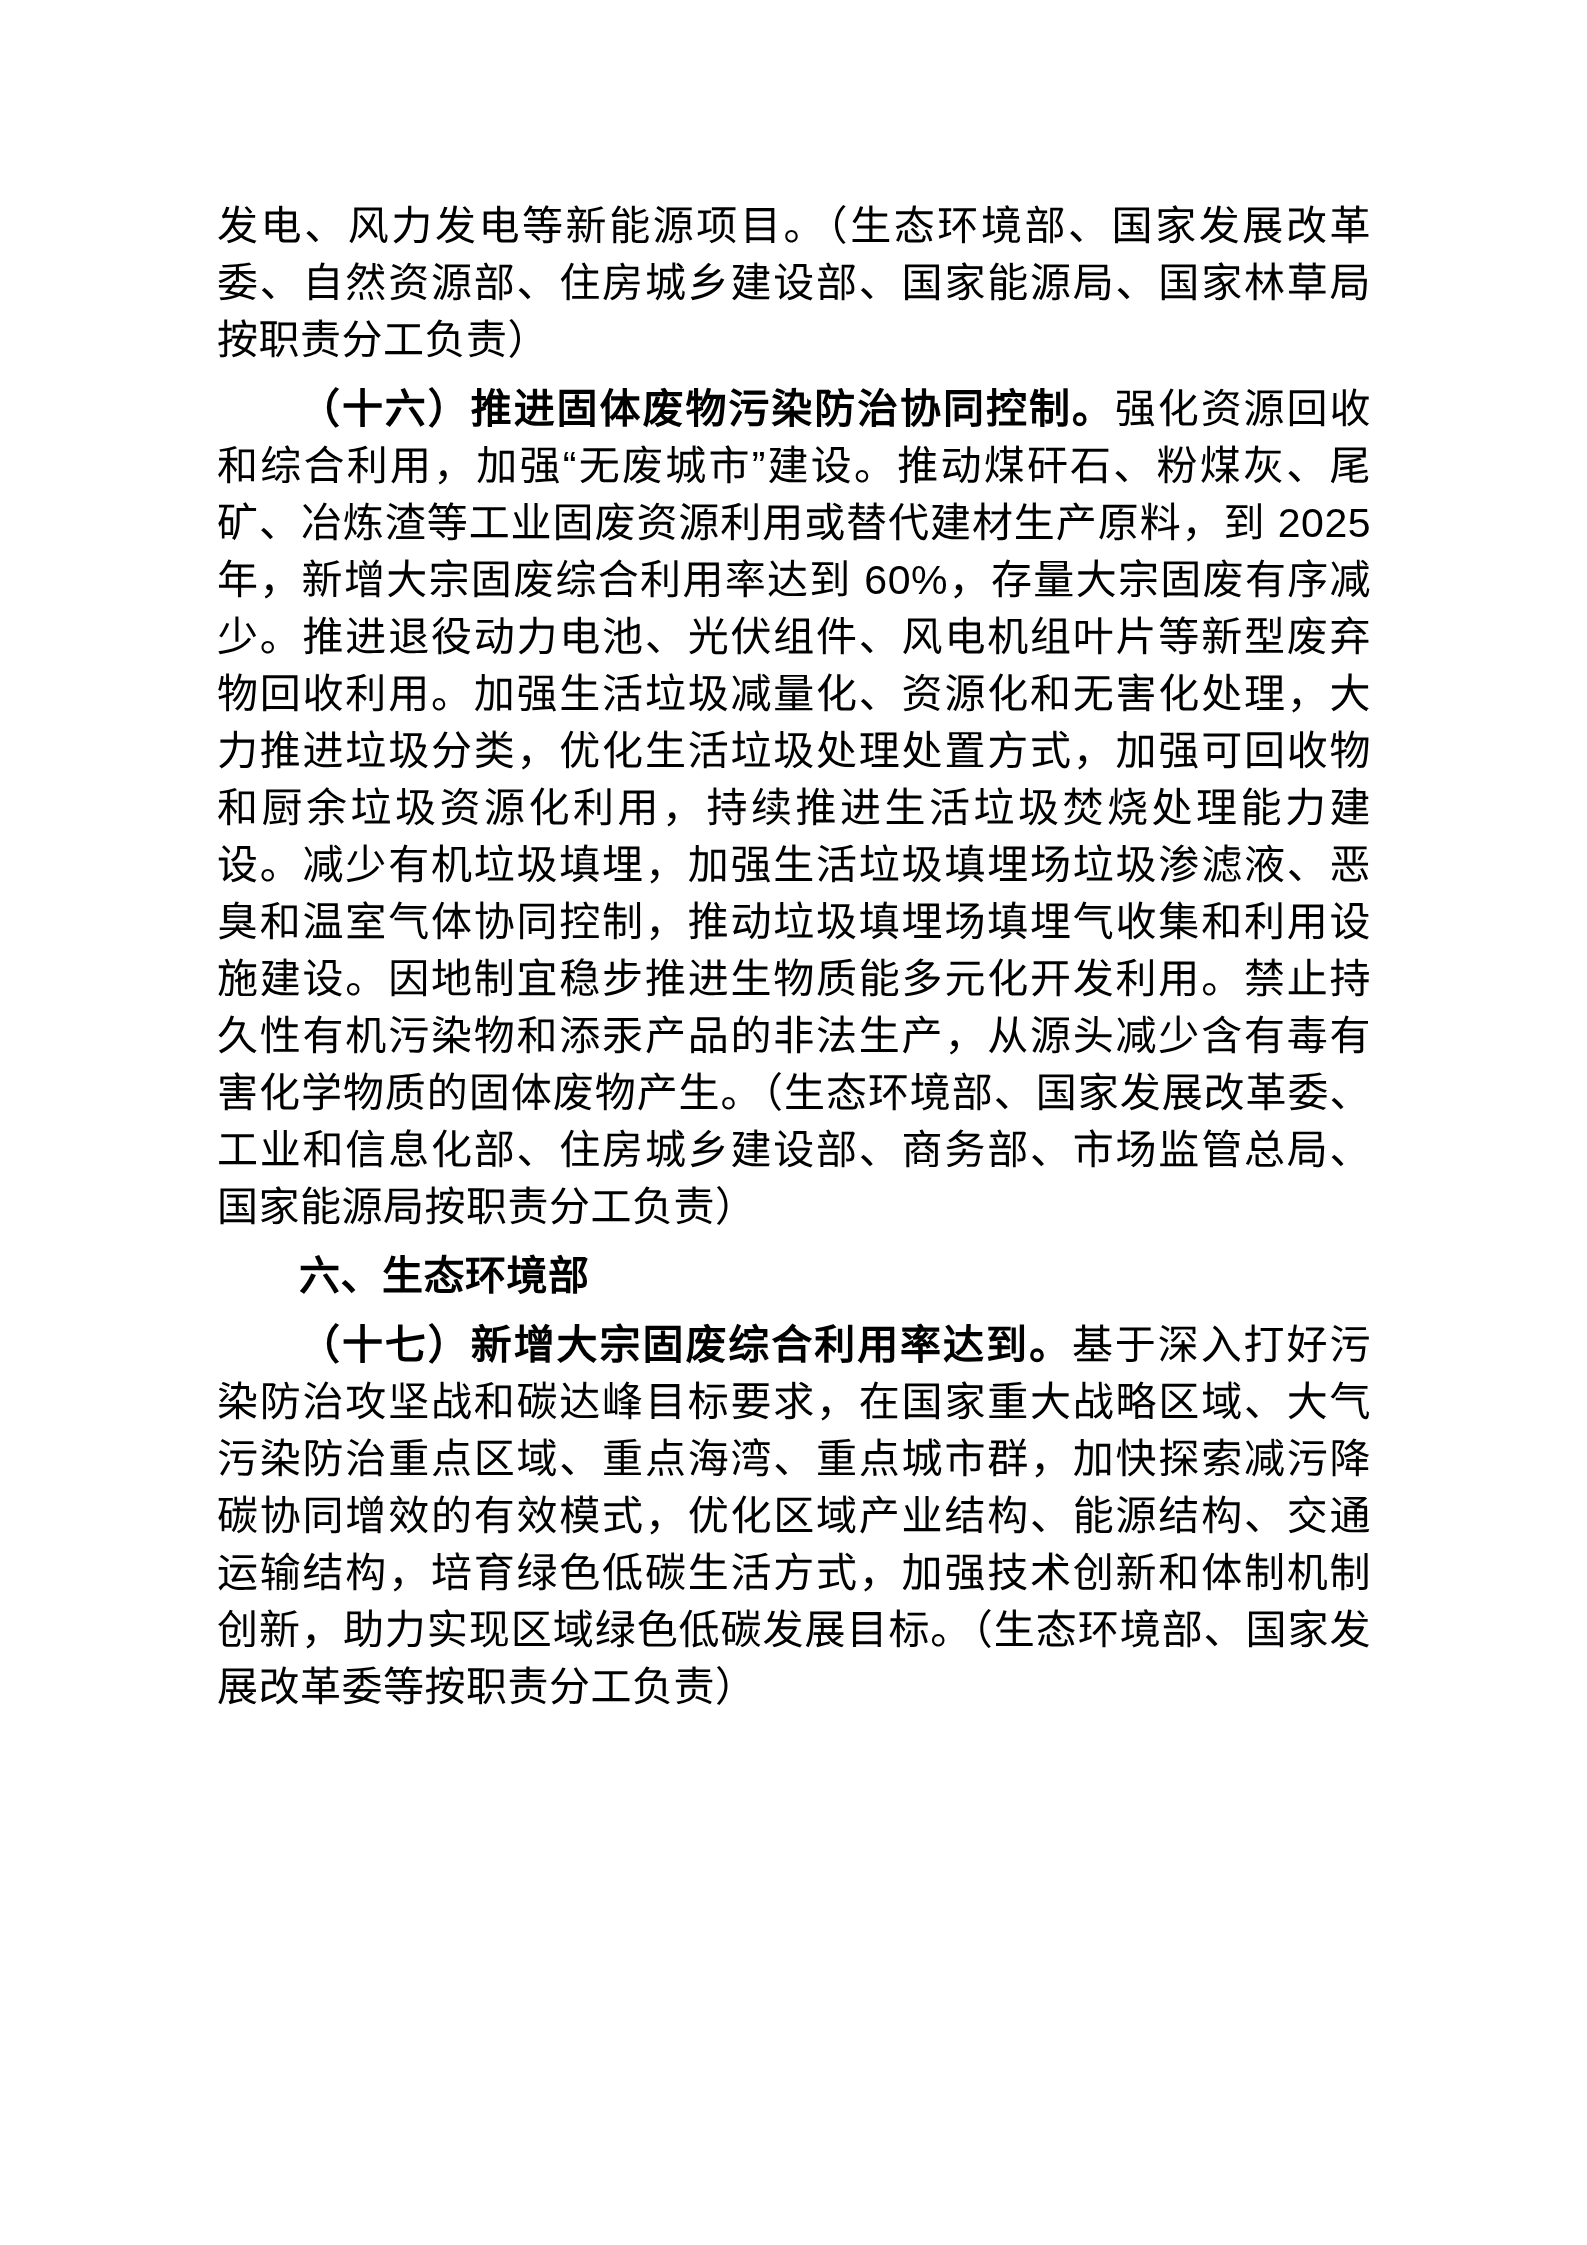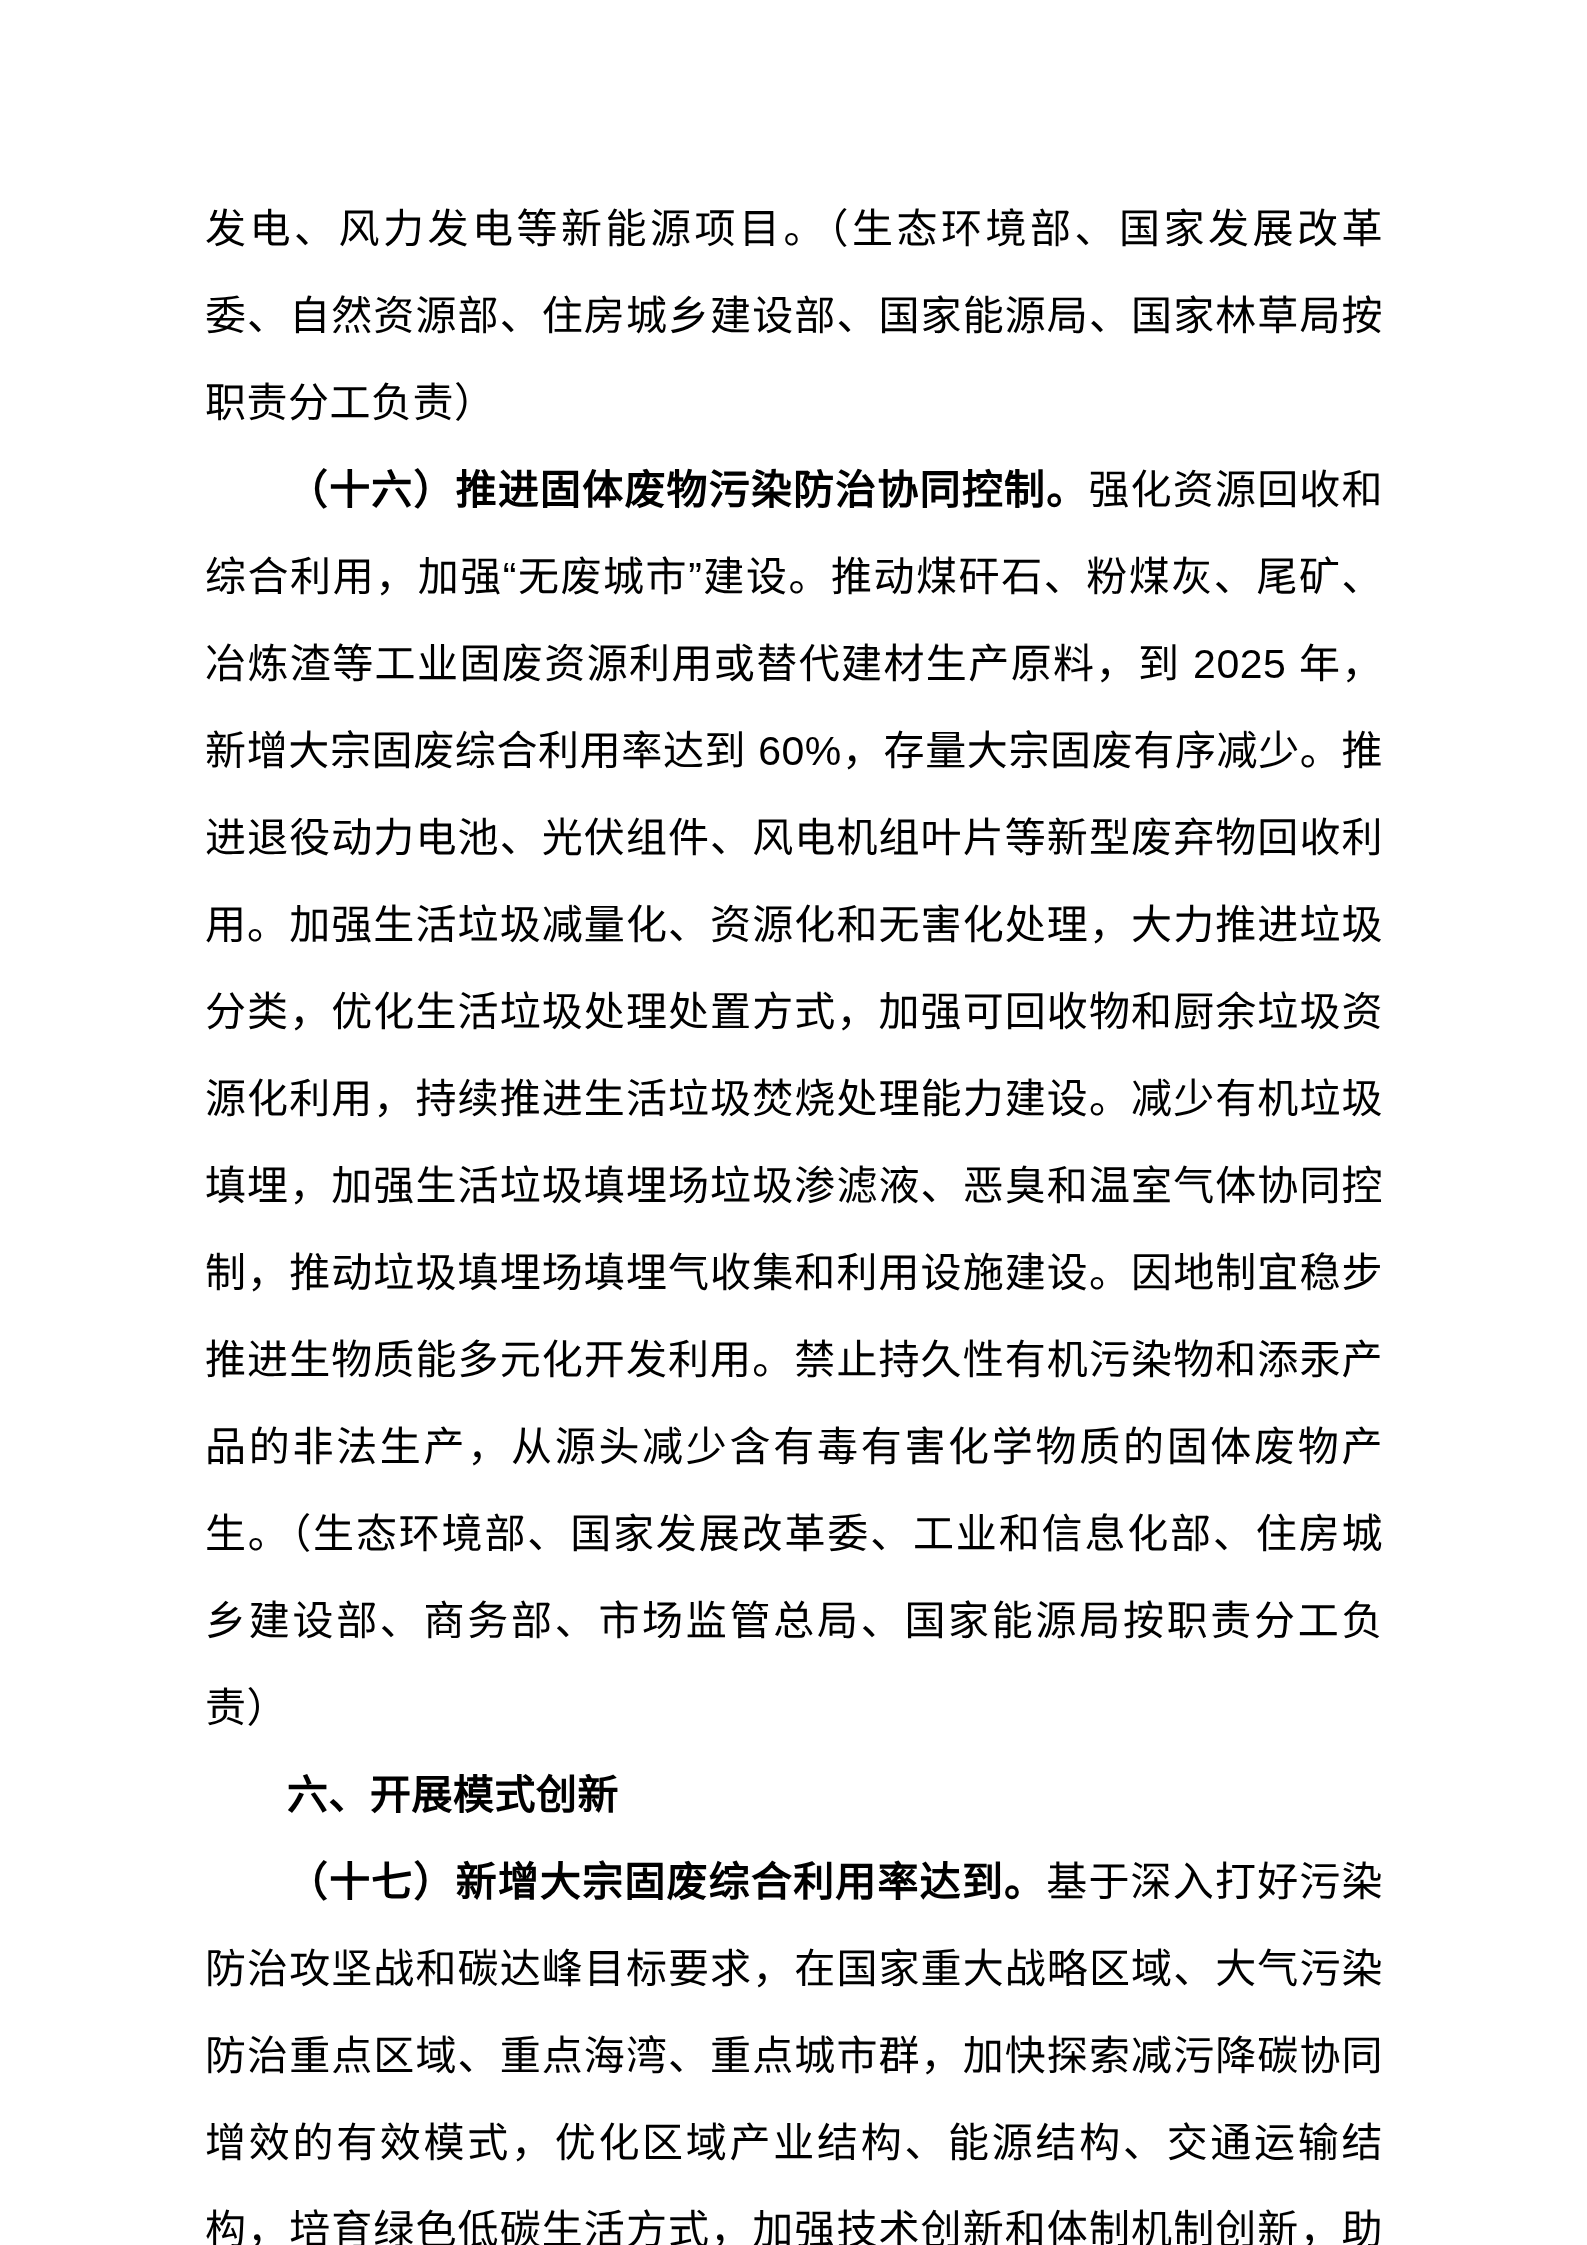--- a/index.html
+++ b/index.html
@@ -15,23 +15,23 @@
     color: #000000;
     overflow: hidden;
   }
   .page {
     position: absolute;
     left: 205px;
     top: 186px;
     width: 1178px;
   }
   .para {
-    margin: 0;
+    margin: 12px;
     font-size: 41px;
-    line-height: 87px;
+    line-height: 57px;
     text-align: justify;
     text-justify: inter-character;
     letter-spacing: 0.5px;
     word-break: break-all;
   }
   .para.indent {
     text-indent: 82px;
   }
   .para .lead {
     font-weight: bold;
@@ -43,17 +43,17 @@
 </style>
 </head>
 <body>
 
 <div class="page">
 
   <p class="para"><span>发电、风力发电等新能源项目。（生态环境部、国家发展改革委、自然资源部、住房城乡建设部、国家能源局、国家林草局按职责分工负责）</span></p>
 
   <p class="para indent"><span class="lead">（十六）推进固体废物污染防治协同控制。</span><span>强化资源回收和综合利用，加强“无废城市”建设。推动煤矸石、粉煤灰、尾矿、冶炼渣等工业固废资源利用或替代建材生产原料，到 2025 年，新增大宗固废综合利用率达到 60%，存量大宗固废有序减少。推进退役动力电池、光伏组件、风电机组叶片等新型废弃物回收利用。加强生活垃圾减量化、资源化和无害化处理，大力推进垃圾分类，优化生活垃圾处理处置方式，加强可回收物和厨余垃圾资源化利用，持续推进生活垃圾焚烧处理能力建设。减少有机垃圾填埋，加强生活垃圾填埋场垃圾渗滤液、恶臭和温室气体协同控制，推动垃圾填埋场填埋气收集和利用设施建设。因地制宜稳步推进生物质能多元化开发利用。禁止持久性有机污染物和添汞产品的非法生产，从源头减少含有毒有害化学物质的固体废物产生。（生态环境部、国家发展改革委、工业和信息化部、住房城乡建设部、商务部、市场监管总局、国家能源局按职责分工负责）</span></p>
 
-  <p class="para indent heading"><span>六、开展模式创新</span></p>
+  <p class="para indent heading"><span>六、生态环境部</span></p>
 
   <p class="para indent"><span class="lead">（十七）新增大宗固废综合利用率达到。</span><span>基于深入打好污染防治攻坚战和碳达峰目标要求，在国家重大战略区域、大气污染防治重点区域、重点海湾、重点城市群，加快探索减污降碳协同增效的有效模式，优化区域产业结构、能源结构、交通运输结构，培育绿色低碳生活方式，加强技术创新和体制机制创新，助力实现区域绿色低碳发展目标。（生态环境部、国家发展改革委等按职责分工负责）</span></p>
 
 </div>
 
 </body></html>

